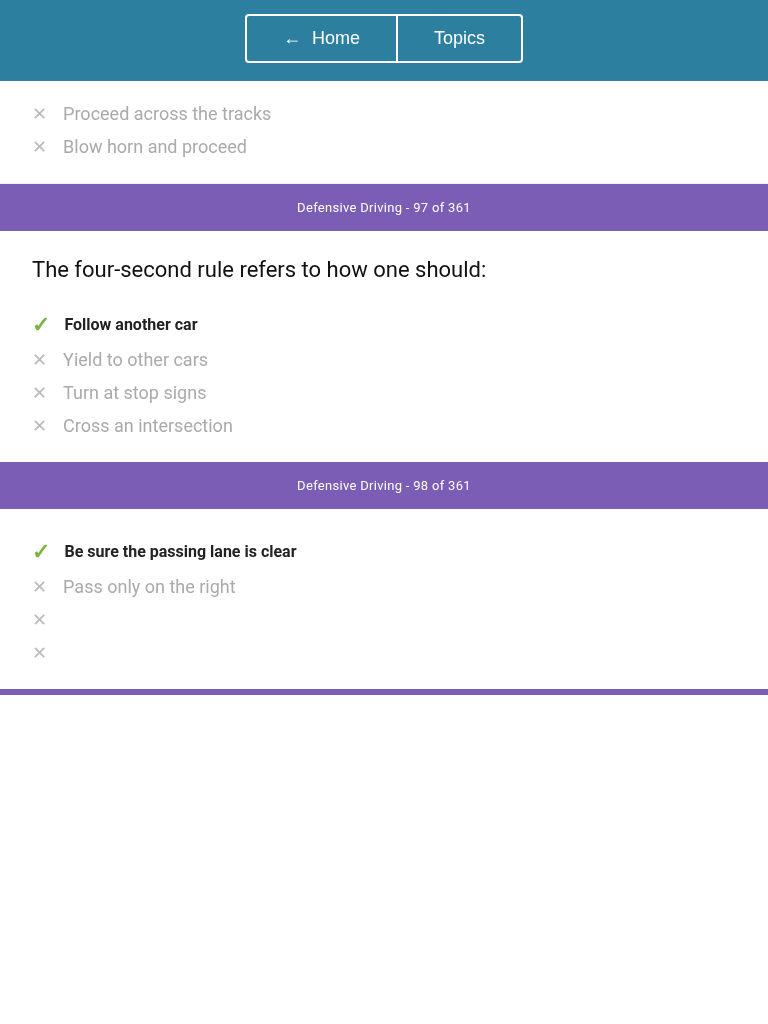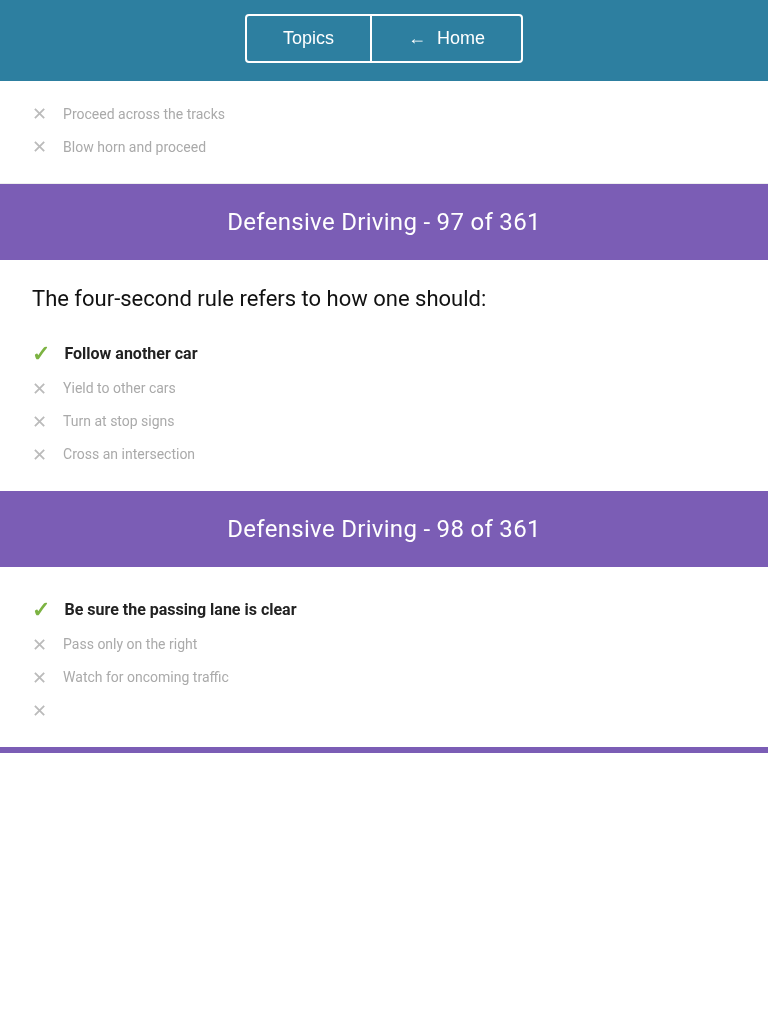--- a/index.html
+++ b/index.html
@@ -66,36 +66,36 @@
       font-weight: 400;
     }
     .answer-item .icon-correct {
       color: #7cb342;
       font-size: 22px;
       margin-right: 14px;
       font-weight: 700;
     }
     .answer-item .text-wrong {
       color: #aaa;
-      font-size: 14px;
+      font-size: 18px;
     }
     .answer-item .text-correct {
       color: #222;
       font-size: 16px;
       font-weight: 700;
       text-align: right;
     }
 
     
     .section-header {
       background: #7b5db5;
       color: #fff;
       text-align: center;
-      padding: 24px;
-      font-size: 24px;
+      padding: 16px;
+      font-size: 13px;
       font-weight: 400;
       letter-spacing: 0.3px;
     }
 
     
     .question-block {
       background: #fff;
       padding: 24px 32px 20px;
     }
     .question-text {
@@ -105,25 +105,25 @@
       line-height: 1.4;
       margin-bottom: 20px;
     }
   </style>
 </head>
 <body>
 
 <header class="header">
   <nav class="nav-tabs">
     <button class="nav-tab">
-      <span>Topics</span>
+      <span class="arrow">←</span>
+      <span>Home</span>
     </button>
     <button class="nav-tab">
-      <span class="arrow">←</span>
-      <span>Home</span>
+      <span>Topics</span>
     </button>
   </nav>
 </header>
 
 <div class="prev-answers">
   <div class="answer-item">
     <span class="icon-wrong">✕</span>
     <span class="text-wrong">Proceed across the tracks</span>
   </div>
   <div class="answer-item">
@@ -166,20 +166,19 @@
   <div class="answer-item">
     <span class="icon-correct">✓</span>
     <span class="text-correct">Be sure the passing lane is clear</span>
   </div>
   <div class="answer-item">
     <span class="icon-wrong">✕</span>
     <span class="text-wrong">Pass only on the right</span>
   </div>
   <div class="answer-item">
     <span class="icon-wrong">✕</span>
-    <span class="text-wrong">Watch for oncoming traffic</span>
   </div>
   <div class="answer-item">
     <span class="icon-wrong">✕</span>
   </div>
 </div>
 
 <div style="background:#7b5db5; height: 6px; width:100%;"></div>
 
 </body></html>

